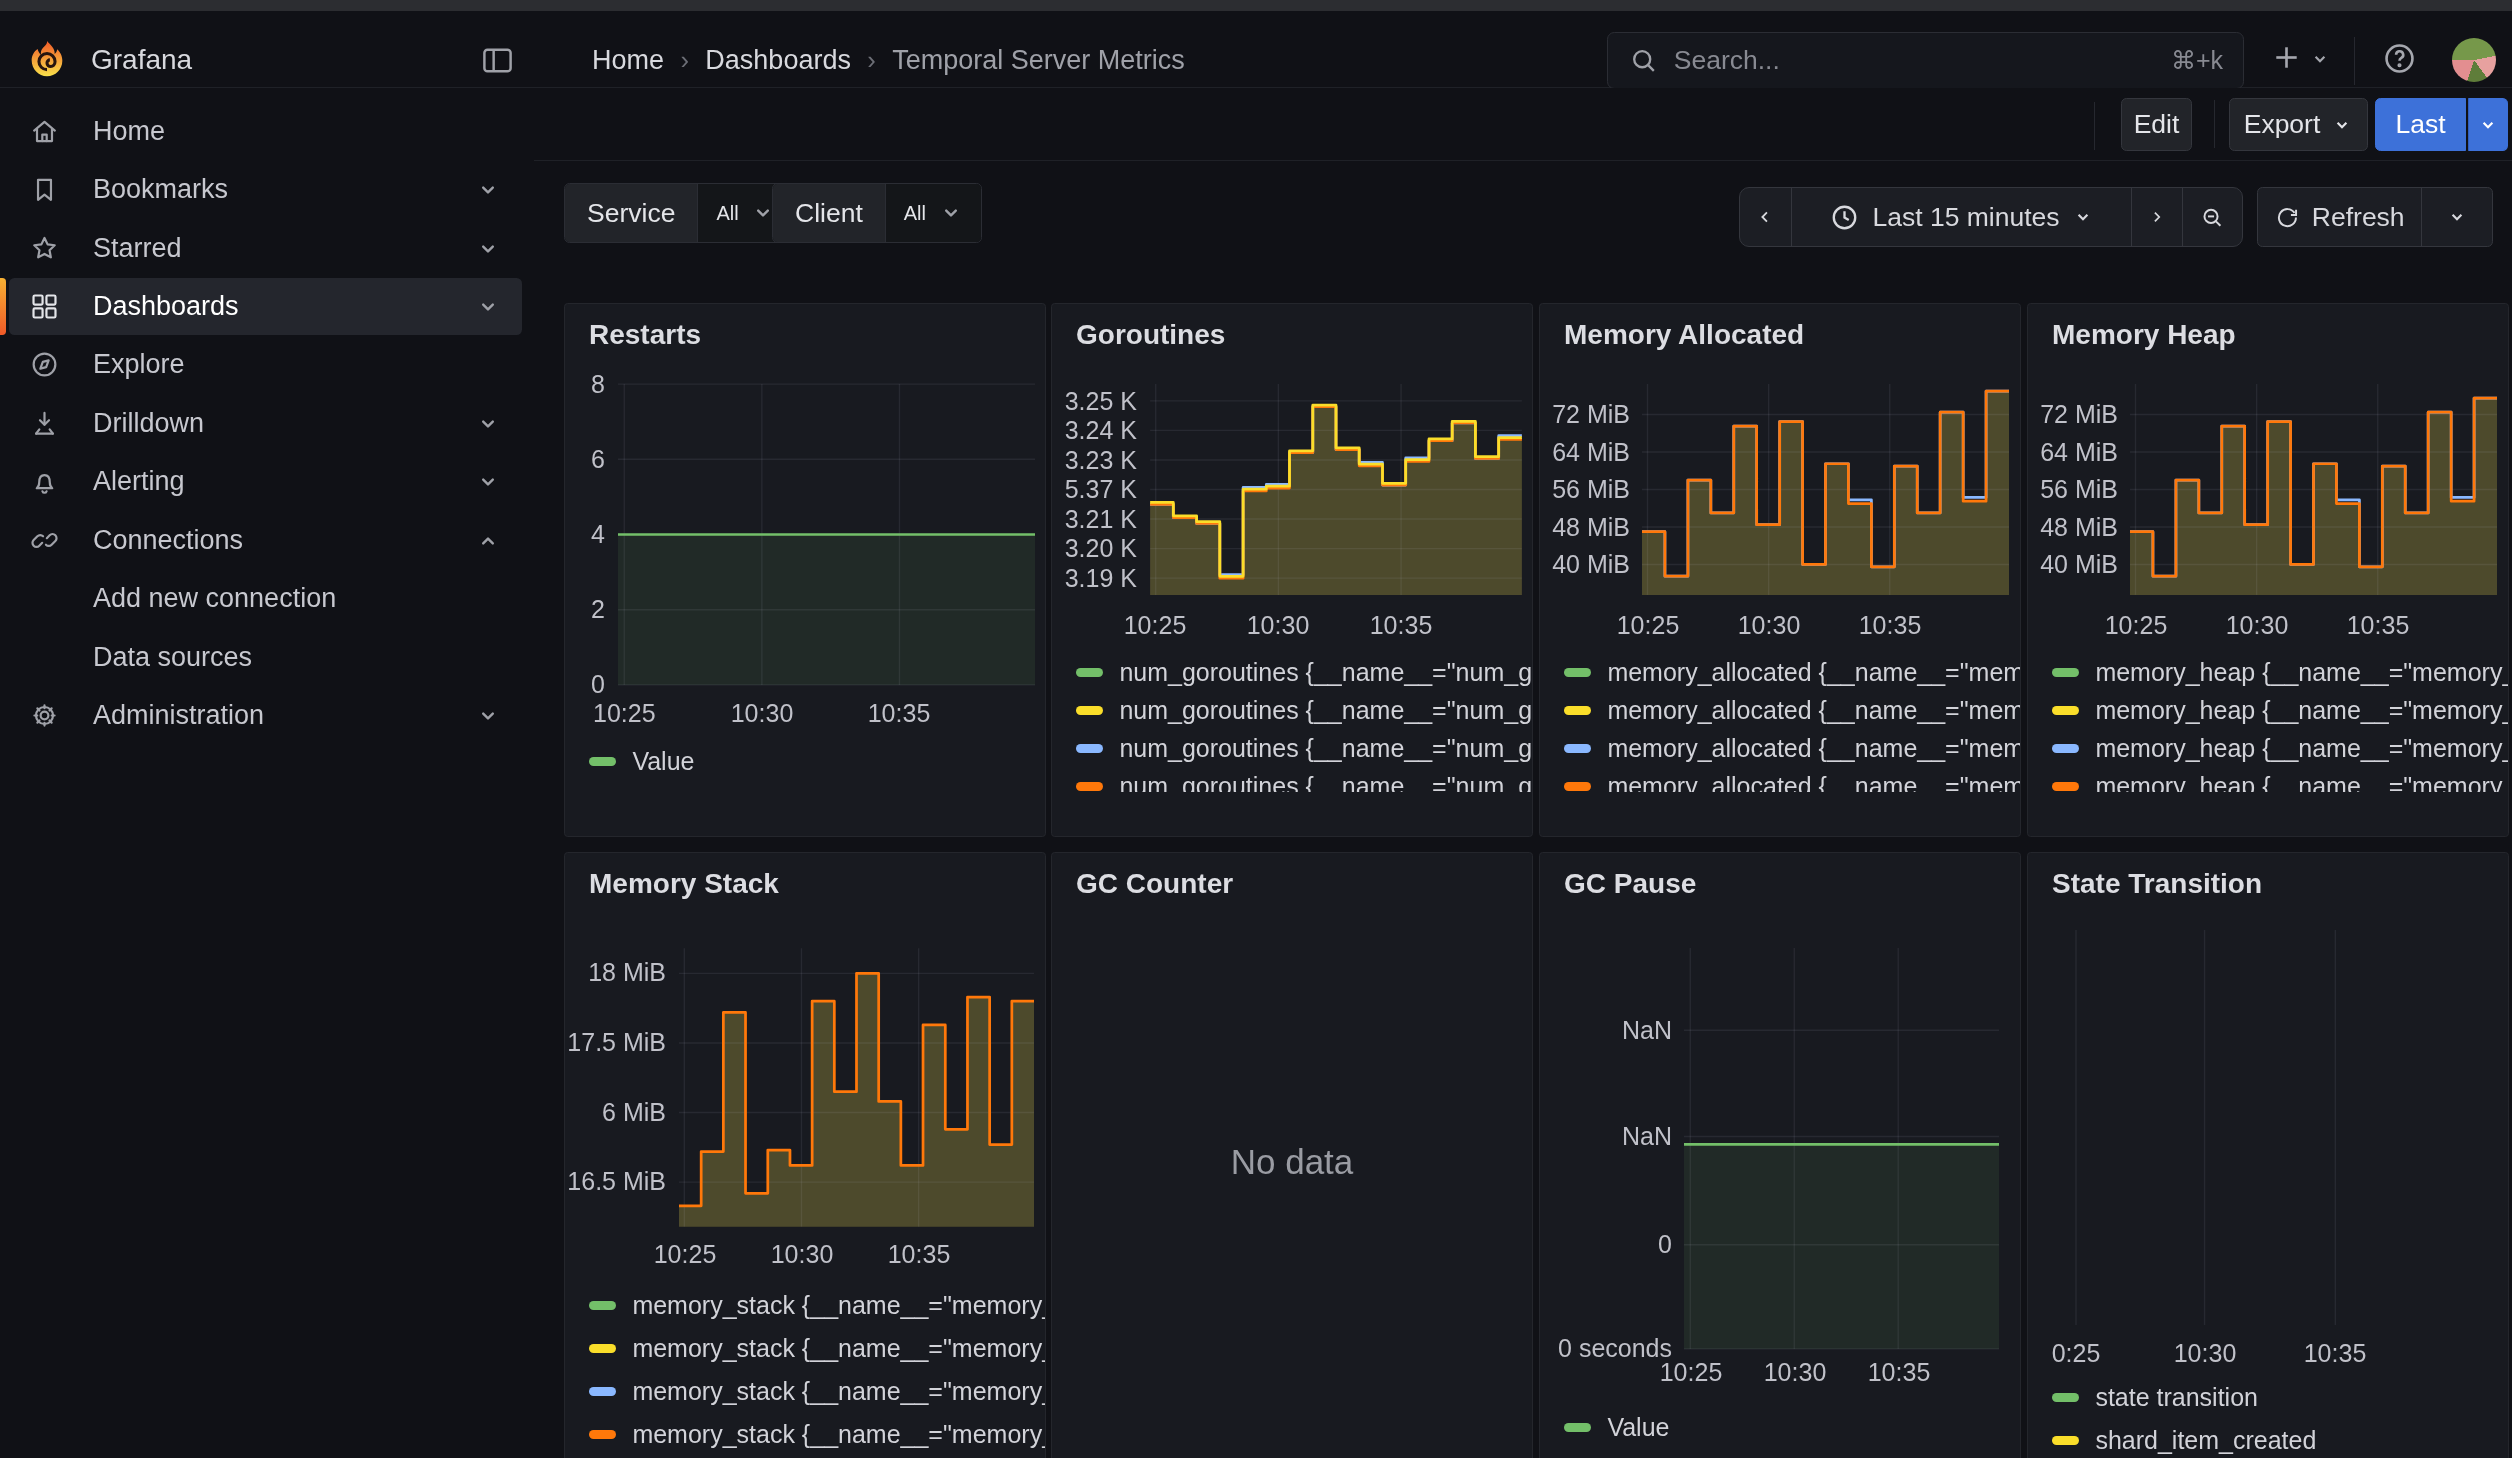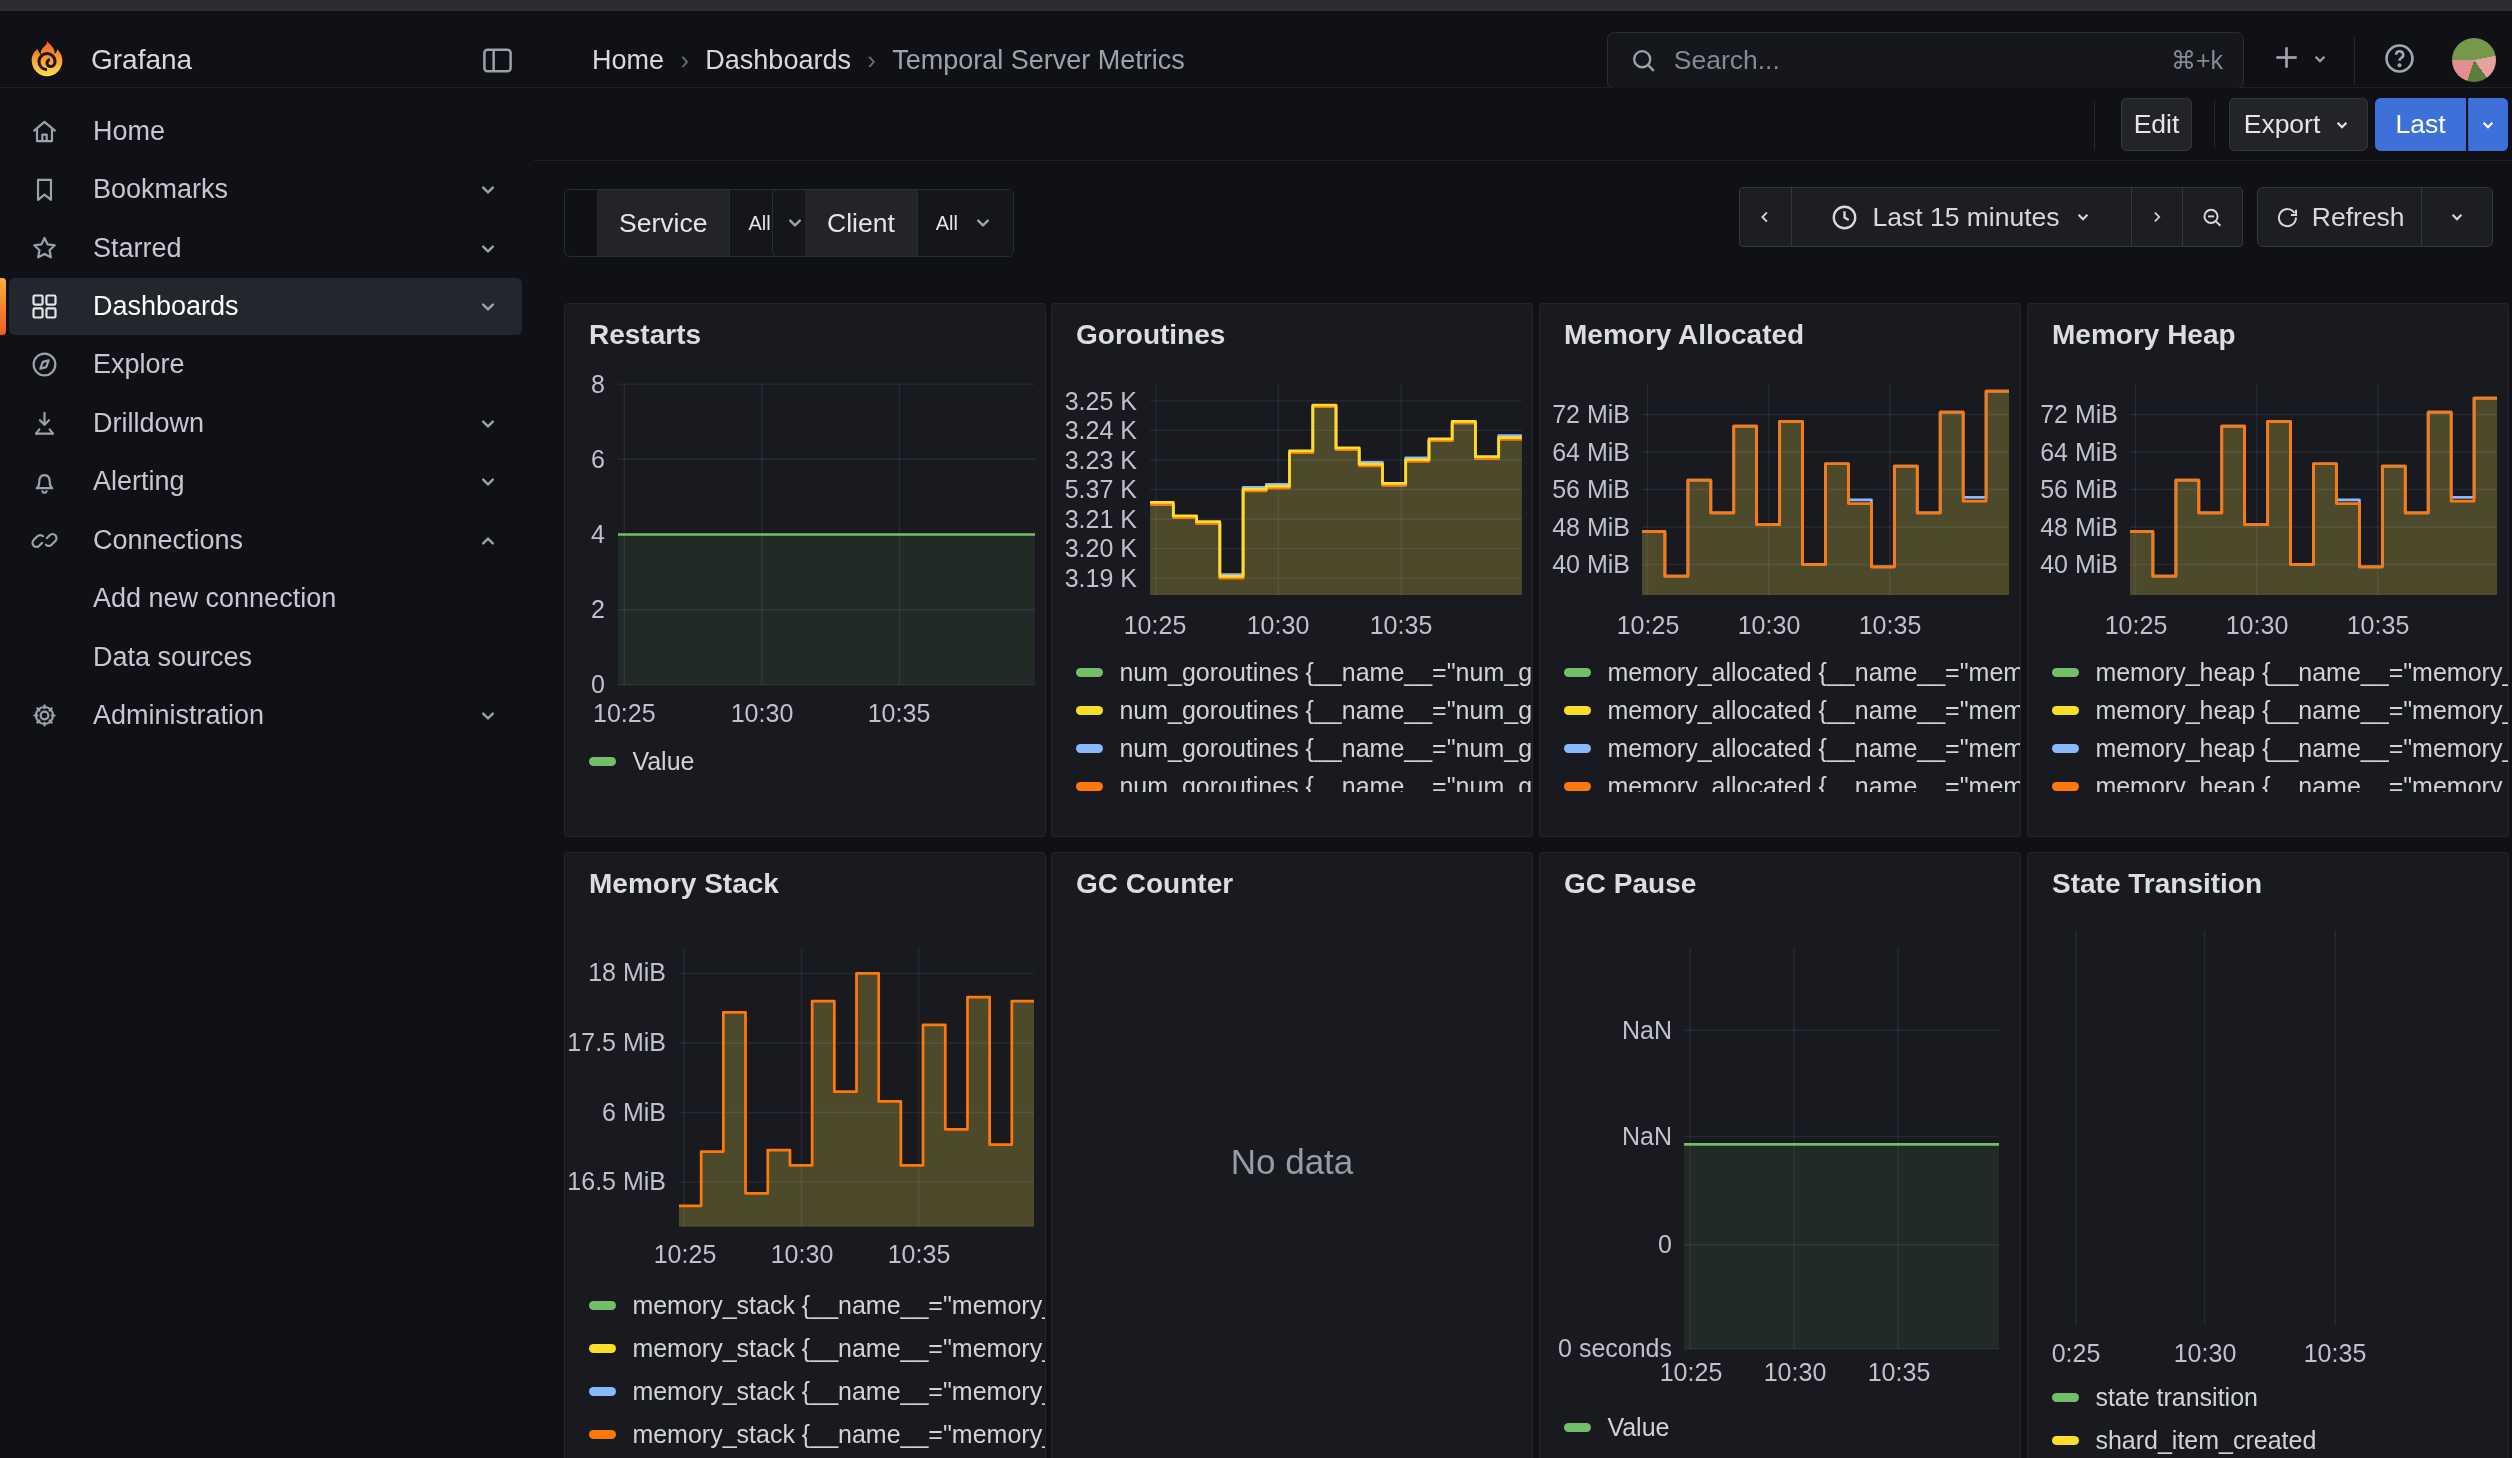--- a/index.html
+++ b/index.html
@@ -23,24 +23,24 @@
   .kbd{color:#888a92;font-size:25px;}
   .hicon{position:absolute;color:#a5a7ae;}
   .hdiv{position:absolute;top:25.6px;width:0.9px;height:48px;background:#26282f;}
   .avatar{position:absolute;left:2452px;top:27px;width:44px;height:44px;border-radius:50%;
     background:conic-gradient(#76984a 0 22%, #e7a19f 0 40%, #5f7d3a 0 55%, #e38e90 0 75%, #76984a 0);}
   
   .btn{position:absolute;top:98px;height:53px;border-radius:5.5px;font-size:26.5px;display:flex;align-items:center;justify-content:center;gap:11px;cursor:pointer;}
   .btn.dark{background:#222429;border:0.9px solid #34363d;color:#e4e5e9;}
   .btn.blue{background:#3d71d9;color:#ffffff;border:0.9px solid #3d71d9;}
   
-  .filtergroup{position:absolute;top:189px;height:68px;display:flex;border:0.9px solid #2b2d34;border-radius:5.5px;overflow:hidden;padding-left:32px;}
+  .filtergroup{position:absolute;top:183px;height:60px;display:flex;border:0.9px solid #2b2d34;border-radius:5.5px;overflow:hidden;}
   .fg-label{background:#222429;color:#e4e5e9;font-size:26.5px;display:flex;align-items:center;padding:0 22px;}
   .fg-value{background:#141619;color:#e4e5e9;font-size:20px;display:flex;align-items:center;gap:12.8px;padding:0 18px;border-left:0.9px solid #2b2d34;}
-  .timegroup{position:absolute;left:1739px;top:187px;height:60px;display:flex;border:0.9px solid #34363d;border-radius:4px;background:#1c1e24;}
+  .timegroup{position:absolute;left:1739px;top:187px;height:60px;display:flex;border:0.9px solid #34363d;border-radius:10px;background:#1c1e24;}
   .tg-seg{display:flex;align-items:center;justify-content:center;color:#d8d9de;gap:12.8px;padding:0 16.4px;border-left:0.9px solid #34363d;cursor:pointer;}
   .tg-seg:first-child{border-left:0;}
   .tg-text{font-size:26.5px;}
   .refreshgroup{position:absolute;left:2257px;top:187px;height:60px;display:flex;border:0.9px solid #34363d;border-radius:5.5px;background:#1c1e24;}
   
   .sidebar{position:absolute;left:0;top:88px;width:533px;height:1370px;background:#101116;}
   .sb-item{position:absolute;left:9px;width:513px;height:57px;display:flex;align-items:center;border-radius:5.5px;cursor:pointer;}
   .sb-item .ic{width:31px;height:31px;margin-left:20px;color:#9fa1a8;flex:0 0 auto;}
   .sb-item .lbl{margin-left:33px;font-size:27px;color:#c7c8cf;}
   .sb-item.active{background:#24262d;}

